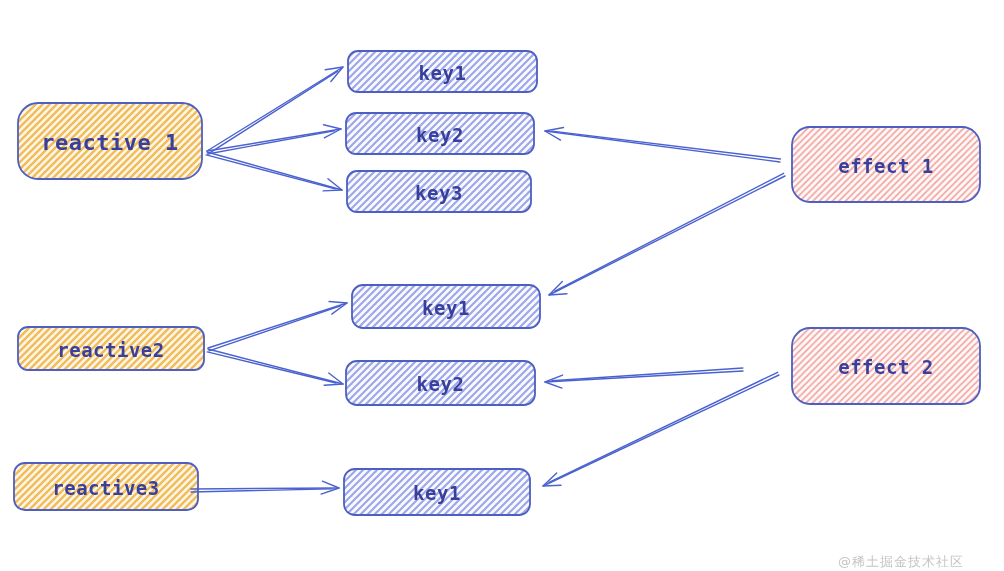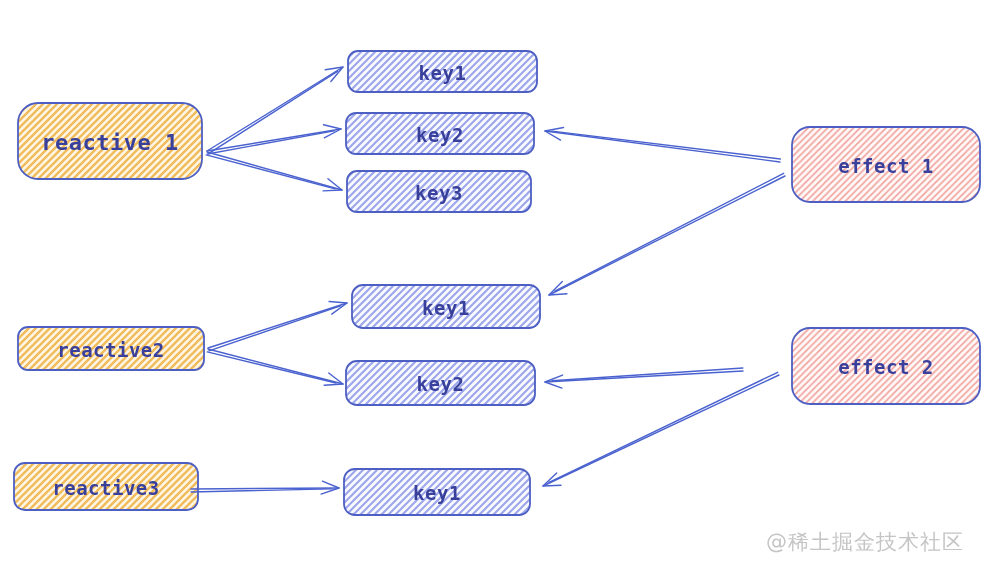--- a/index.html
+++ b/index.html
@@ -6,23 +6,23 @@
   .canvas{position:relative;width:1004px;height:571px;background:#ffffff;overflow:hidden;}
   svg{display:block;}
   .node-label{
     font-family:"DejaVu Sans Mono","Liberation Mono",monospace;
     font-weight:bold;
     letter-spacing:0.5px;
   }
   .watermark{
     position:absolute;
     right:40px;
-    bottom:15px;
+    bottom:0;
     font-family:"DejaVu Sans","Liberation Sans",sans-serif;
-    font-size:21px;
+    font-size:13px;
     letter-spacing:1px;
     user-select:none;
   }
 </style>
 </head>
 <body>
 
 <div class="canvas">
   <svg width="1004" height="571" viewBox="0 0 1004 571" xmlns="http://www.w3.org/2000/svg">
     <defs>

